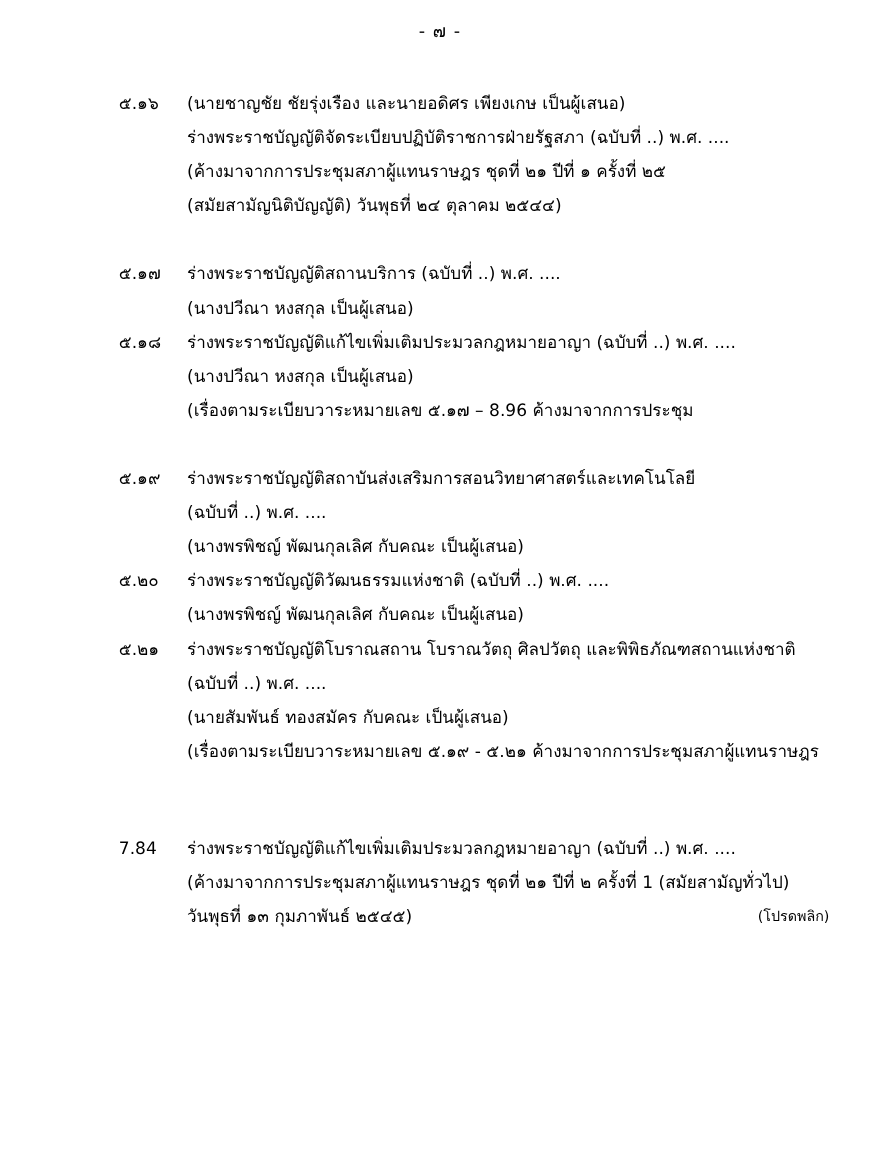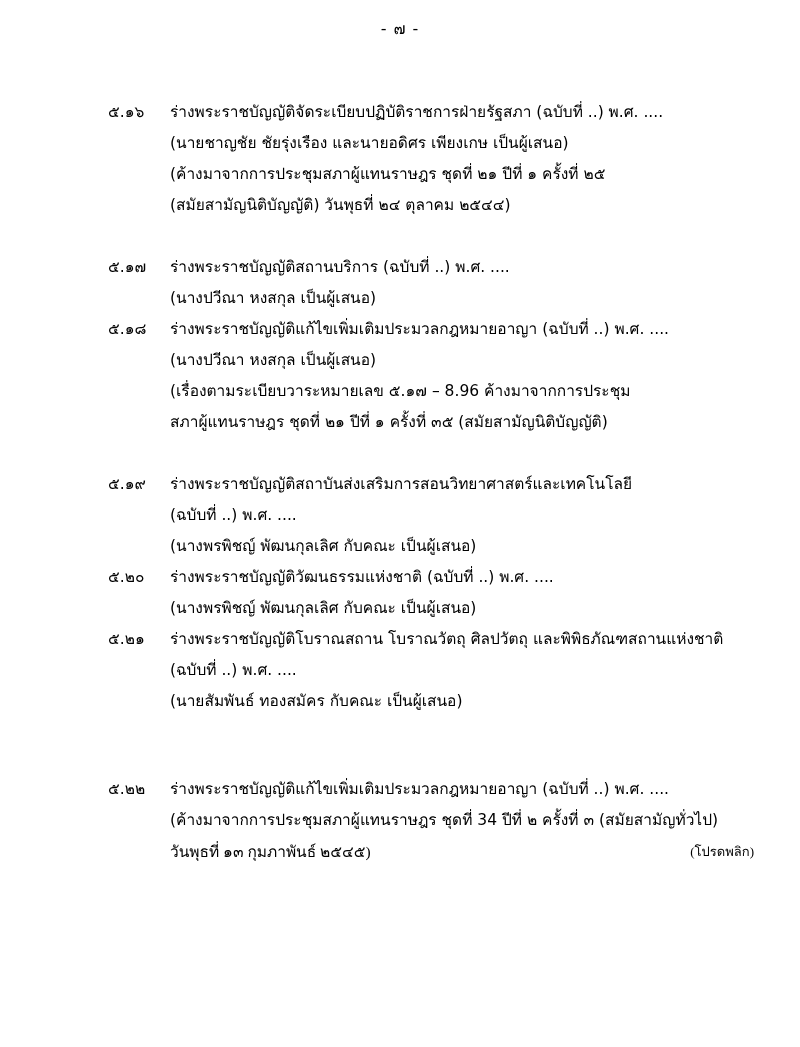--- a/index.html
+++ b/index.html
@@ -22,21 +22,21 @@
     padding: 0;
     position: relative;
   }
   .page-number {
     text-align: center;
     font-size: 16px;
     margin-top: 16px;
     letter-spacing: 1px;
   }
   .body-block {
-    margin-top: 56px;
+    margin-top: 38px;
     padding-left: 108px;
     padding-right: 46px;
   }
   .item {
     display: flex;
     align-items: flex-start;
     margin-bottom: 0;
   }
   .item-num {
     width: 62px;
@@ -56,21 +56,20 @@
   .gap-lg {
     height: 31px;
   }
   .gap-md {
     height: 26px;
   }
   .footer-row {
     display: flex;
     justify-content: space-between;
     align-items: center;
-    font-family: Liberation Serif, serif;
   }
   .footer-row .line {
     flex: 0 0 auto;
   }
   .note {
     font-size: 13px;
     line-height: 31px;
     white-space: nowrap;
   }
 </style>
@@ -79,22 +78,22 @@
 
 <div class="page">
 
   <div class="page-number">- ๗ -</div>
 
   <div class="body-block">
 
     <div class="item">
       <div class="item-num">๕.๑๖</div>
       <div class="item-lines">
+        <div class="line">(นายชาญชัย  ชัยรุ่งเรือง  และนายอดิศร  เพียงเกษ  เป็นผู้เสนอ)</div>
         <div class="line">ร่างพระราชบัญญัติจัดระเบียบปฏิบัติราชการฝ่ายรัฐสภา (ฉบับที่ ..) พ.ศ. ....</div>
-        <div class="line">(นายชาญชัย  ชัยรุ่งเรือง  และนายอดิศร  เพียงเกษ  เป็นผู้เสนอ)</div>
         <div class="line">(ค้างมาจากการประชุมสภาผู้แทนราษฎร ชุดที่ ๒๑ ปีที่ ๑ ครั้งที่ ๒๕</div>
         <div class="line">(สมัยสามัญนิติบัญญัติ) วันพุธที่ ๒๔ ตุลาคม ๒๕๔๔)</div>
       </div>
     </div>
 
     <div class="gap-lg"></div>
 
     <div class="item">
       <div class="item-num">๕.๑๗</div>
       <div class="item-lines">
@@ -102,21 +101,20 @@
         <div class="line">(นางปวีณา  หงสกุล   เป็นผู้เสนอ)</div>
       </div>
     </div>
 
     <div class="item">
       <div class="item-num">๕.๑๘</div>
       <div class="item-lines">
         <div class="line">ร่างพระราชบัญญัติแก้ไขเพิ่มเติมประมวลกฎหมายอาญา (ฉบับที่ ..) พ.ศ. ....</div>
         <div class="line">(นางปวีณา  หงสกุล  เป็นผู้เสนอ)</div>
         <div class="line">(เรื่องตามระเบียบวาระหมายเลข  ๕.๑๗ – 8.96  ค้างมาจากการประชุม</div>
-        <div class="line">สภาผู้แทนราษฎร ชุดที่ ๒๑ ปีที่ ๑ ครั้งที่ ๓๕ (สมัยสามัญนิติบัญญัติ)</div>
       </div>
     </div>
 
     <div class="gap-lg"></div>
 
     <div class="item">
       <div class="item-num">๕.๑๙</div>
       <div class="item-lines">
         <div class="line">ร่างพระราชบัญญัติสถาบันส่งเสริมการสอนวิทยาศาสตร์และเทคโนโลยี</div>
         <div class="line">(ฉบับที่ ..) พ.ศ. ....</div>
@@ -131,31 +129,32 @@
         <div class="line">(นางพรพิชญ์  พัฒนกุลเลิศ  กับคณะ  เป็นผู้เสนอ)</div>
       </div>
     </div>
 
     <div class="item">
       <div class="item-num">๕.๒๑</div>
       <div class="item-lines">
         <div class="line">ร่างพระราชบัญญัติโบราณสถาน โบราณวัตถุ ศิลปวัตถุ และพิพิธภัณฑสถานแห่งชาติ</div>
         <div class="line">(ฉบับที่ ..) พ.ศ. ....</div>
         <div class="line">(นายสัมพันธ์  ทองสมัคร  กับคณะ  เป็นผู้เสนอ)</div>
+        <div class="line">(เรื่องตามระเบียบวาระหมายเลข ๕.๑๙ - ๕.๒๑ ค้างมาจากการประชุมสภาผู้แทนราษฎร</div>
       </div>
     </div>
 
     <div class="gap-lg"></div>
     <div class="gap-md"></div>
 
     <div class="item">
-      <div class="item-num">๕.๒๒</div>
+      <div class="item-num">7.84</div>
       <div class="item-lines">
         <div class="line">ร่างพระราชบัญญัติแก้ไขเพิ่มเติมประมวลกฎหมายอาญา (ฉบับที่ ..) พ.ศ. ....</div>
-        <div class="line">(ค้างมาจากการประชุมสภาผู้แทนราษฎร ชุดที่ 34 ปีที่ ๒ ครั้งที่ ๓ (สมัยสามัญทั่วไป)</div>
+        <div class="line">(ค้างมาจากการประชุมสภาผู้แทนราษฎร ชุดที่ ๒๑ ปีที่ ๒ ครั้งที่ 1 (สมัยสามัญทั่วไป)</div>
         <div class="footer-row">
           <div class="line">วันพุธที่ ๑๓ กุมภาพันธ์ ๒๕๔๕)</div>
           <div class="note">(โปรดพลิก)</div>
         </div>
       </div>
     </div>
 
   </div>
 </div>
 

